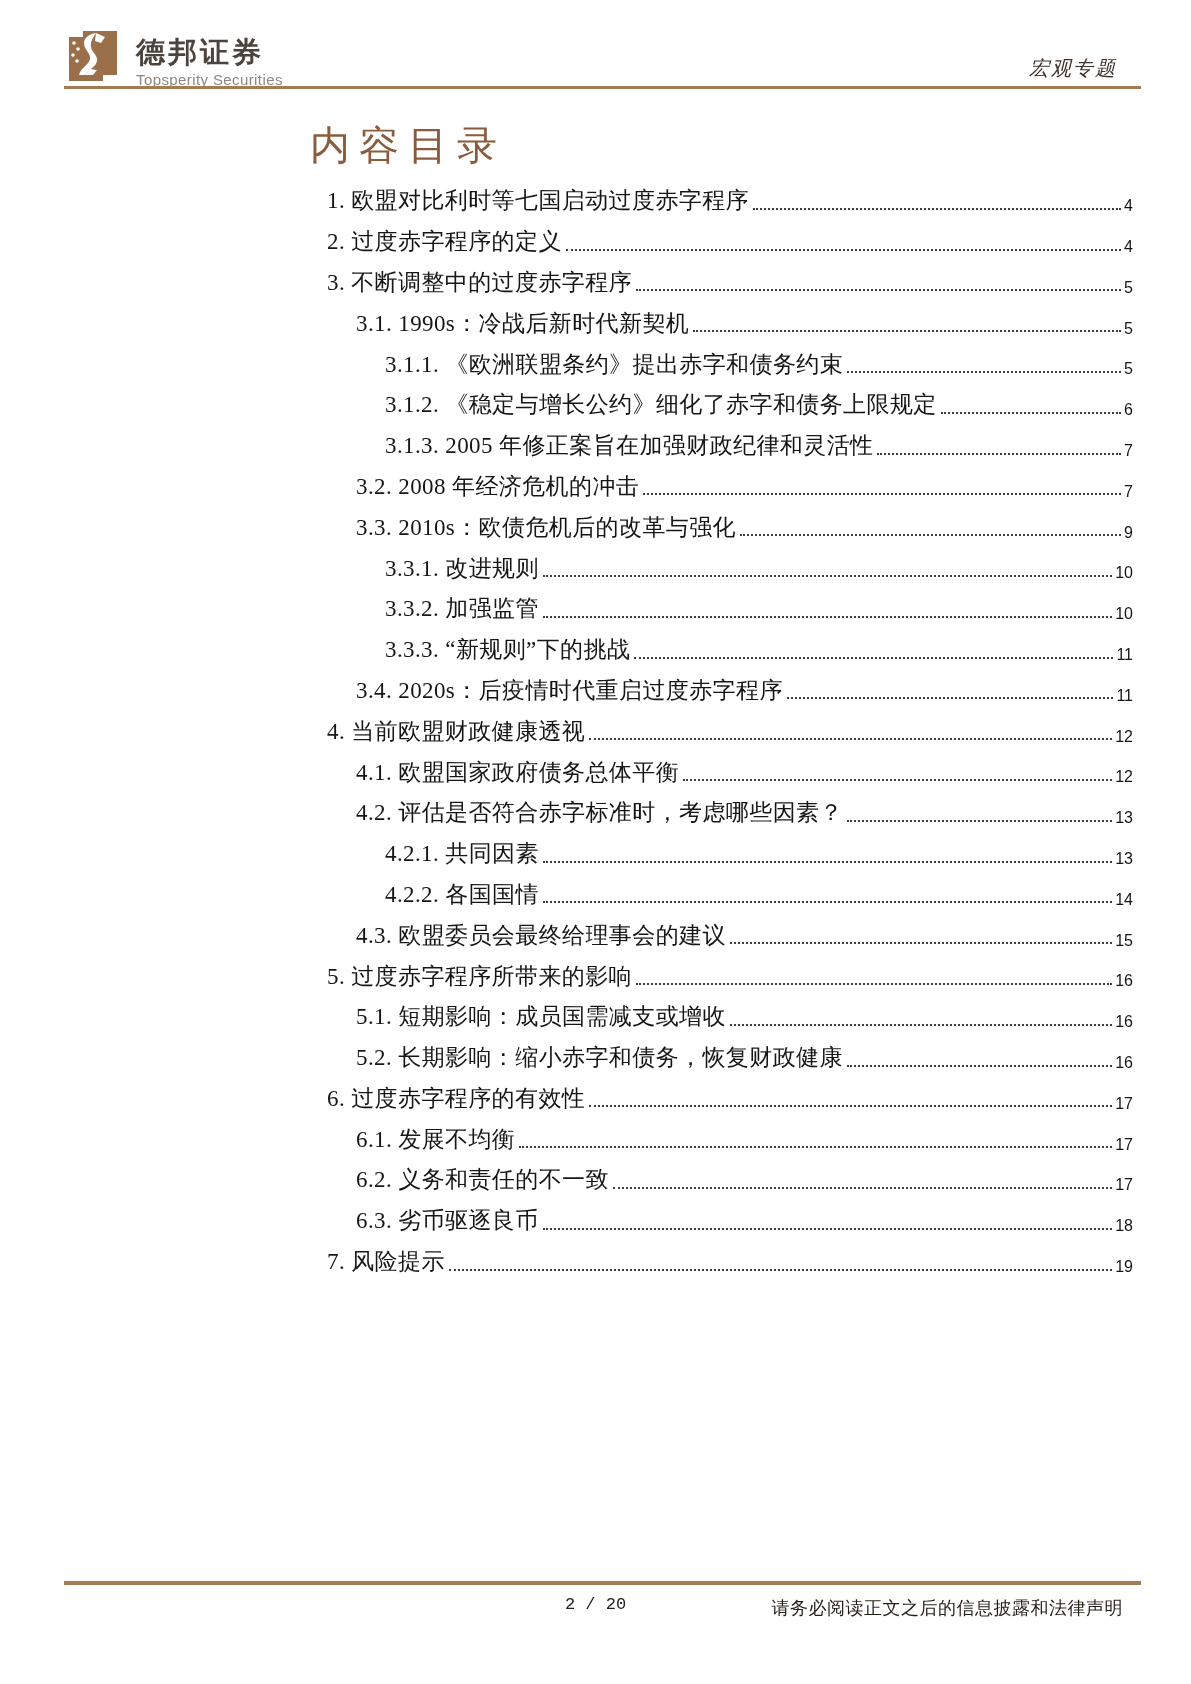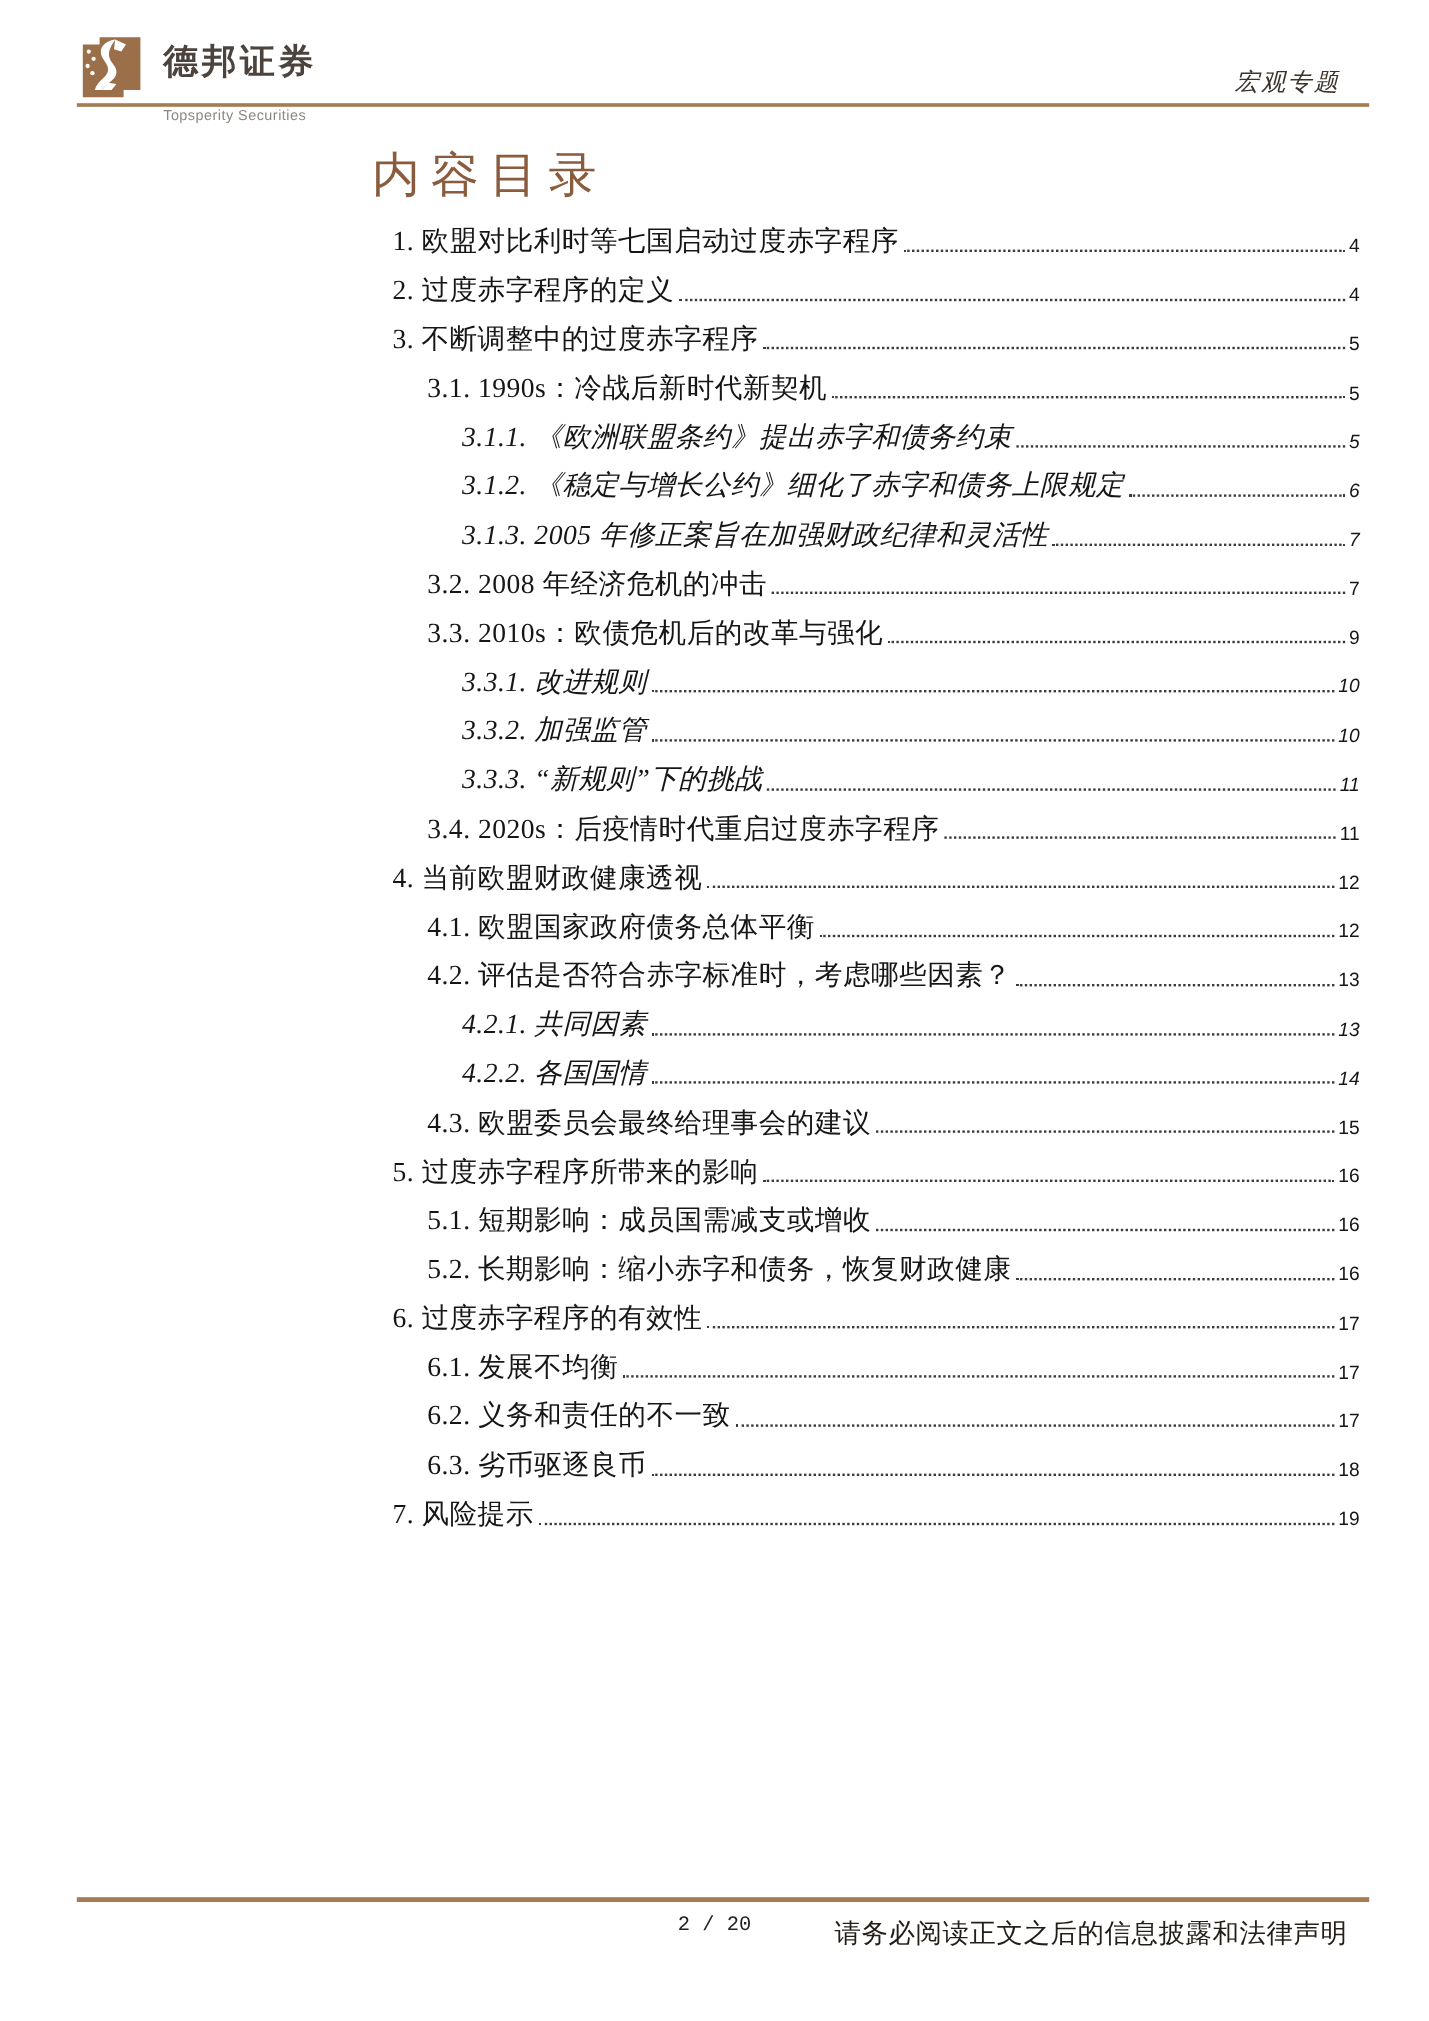--- a/index.html
+++ b/index.html
@@ -15,52 +15,52 @@
   
   .brand { position:absolute; top:29px; left:63px; display:flex; align-items:flex-start; }
   .brand-mark { width:60px; height:53px; }
   .brand-text { margin-left:13px; padding-top:8px; }
   .brand-cn {
     font-family:"Liberation Sans","DejaVu Sans",sans-serif;
     font-size:29px; font-weight:bold; color:#4c433c; letter-spacing:3px; line-height:1.1;
   }
   .brand-en {
     font-family:"Liberation Sans","DejaVu Sans",sans-serif;
-    font-size:12px; color:#8d8780; letter-spacing:0.4px; margin-top:20px;
+    font-size:15px; color:#8d8780; letter-spacing:0.4px; margin-top:2px;
   }
   .doc-type {
     position:absolute; top:55px; right:74px;
     font-size:20px; color:#3e332b; letter-spacing:2px;
     font-style:italic;
   }
   .header-rule { position:absolute; top:86px; left:64px; width:1077px; height:3px; background:#a57c52; }
 
   
   .toc { position:absolute; top:126px; left:310px; width:823px; }
   .toc-title {
     font-size:40px; line-height:40px; color:#8a5c3d; letter-spacing:9px; font-weight:normal;
   }
   .toc-list { margin-top:8px; }
   .toc-row { height:40.8px; display:flex; align-items:flex-end; cursor:pointer; }
   .toc-label { font-size:23px; line-height:1.15; letter-spacing:0.4px; white-space:nowrap; color:#161616; }
   .toc-dots { flex:1; margin:0 3px 5px 4px; border-bottom:2px dotted #3c3c3c; min-width:20px; }
   .toc-page { font-family:"Liberation Sans","DejaVu Sans",sans-serif; font-size:16px; line-height:1.1; color:#161616; }
   .lvl1 { padding-left:17px; }
   .lvl2 { padding-left:46px; }
-  .lvl3 { padding-left:75px;font-style:italic; }
+  .lvl3 { padding-left:75px; }
 
   
   .footer-rule { position:absolute; top:1581px; left:64px; width:1077px; height:4px; background:#a57c52; }
   .footer-page {
     position:absolute; top:1595px; left:0; width:1191px; text-align:center;
     font-family:Liberation Mono, monospace; font-size:17px; color:#222;
   }
   .footer-disclaimer {
     position:absolute; top:1596px; right:68px;
-    font-size:22px; color:#241e19; letter-spacing:0.5px;text-align:right;
+    font-size:18px; color:#241e19; letter-spacing:0.5px;text-align:right;
   }
 </style>
 </head>
 <body>
 
 <div class="page">
 
   <div class="brand">
     <span class="brand-mark">
       <svg width="60" height="53" viewBox="0 0 60 53">

